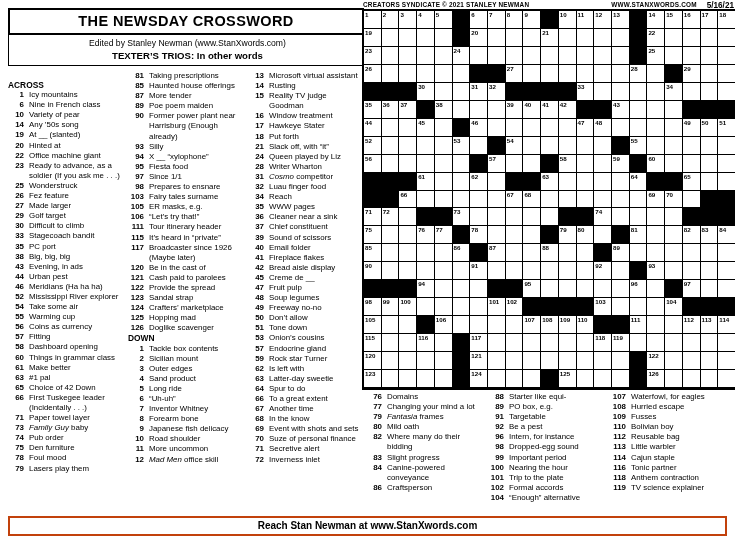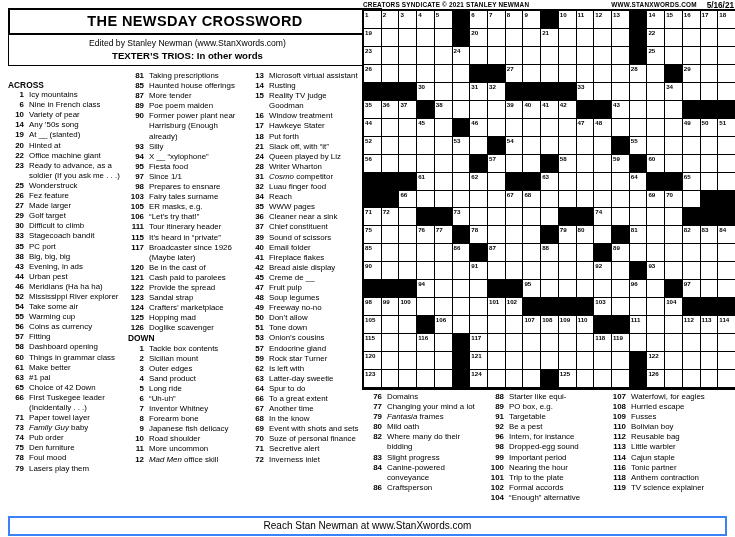--- a/index.html
+++ b/index.html
@@ -1,20 +1,20 @@
 <!DOCTYPE html>
 <html><head>
 <meta charset="utf-8">
 <style>
   html,body{margin:0;padding:0}
   body{width:735px;height:537px;position:relative;background:#fff;color:#000;
        font-family:"Liberation Sans",sans-serif;overflow:hidden}
   
   .titlebox{position:absolute;left:8px;top:8px;width:338px;border:2.5px solid #000;
-            text-align:center;font-weight:bold;font-size:14.5px;padding:3px 16px 4px;letter-spacing:.4px}
+            text-align:center;font-weight:bold;font-size:14.5px;padding:3px 7px 4px;letter-spacing:.4px}
   .subbox{position:absolute;left:8px;top:34px;width:341px;border:1px solid #000;
           text-align:center;padding:3px 8px 4px}
   .sub1,.sub3{font-size:8.6px}
   .sub2{font-size:9.6px;font-weight:bold;margin-top:2px}
   .sub3{margin-top:2px}
   
   .synd{position:absolute;left:363px;top:1px;width:371px;display:flex;
         justify-content:space-between;align-items:baseline}
   .synd .credit,.synd .site{font-size:6.4px;font-weight:bold;letter-spacing:.2px}
   .synd .date{font-size:8.2px;font-weight:bold;margin-left:10px}
@@ -32,22 +32,22 @@
   .clue-header{font-weight:bold;font-size:8.4px}
   .clue-header.gap{}
   
   #grid{position:absolute;left:362px;top:9px;width:372px;height:377px;border:2px solid #000;
         display:grid;grid-template-columns:repeat(21,1fr);grid-template-rows:repeat(21,1fr);
         background:#fff;box-sizing:content-box}
   .cell{border-right:1px solid #000;border-bottom:1px solid #000;position:relative;background:#fff}
   .cell.blk{background:#000}
   .cnum{position:absolute;left:1px;top:0;font-size:6.2px;font-weight:bold;line-height:7.5px}
   
-  #footer{position:absolute;left:8px;top:516px;width:715px;height:16px;border:2px solid #3b82f6;
-          text-align:center;font-weight:normal;font-size:10px;line-height:16px}
+  #footer{position:absolute;left:8px;top:516px;width:715px;height:16px;border:2px solid #c2410c;
+          text-align:center;font-weight:bold;font-size:10px;line-height:16px}
 </style>
 </head>
 <body>
 
 <div class="titlebox">
   <span>THE NEWSDAY CROSSWORD</span>
 </div>
 <div class="subbox">
   <div class="sub1">Edited by Stanley Newman (www.StanXwords.com)</div>
   <div class="sub2">TEXTER’S TRIOS: In other words</div>

